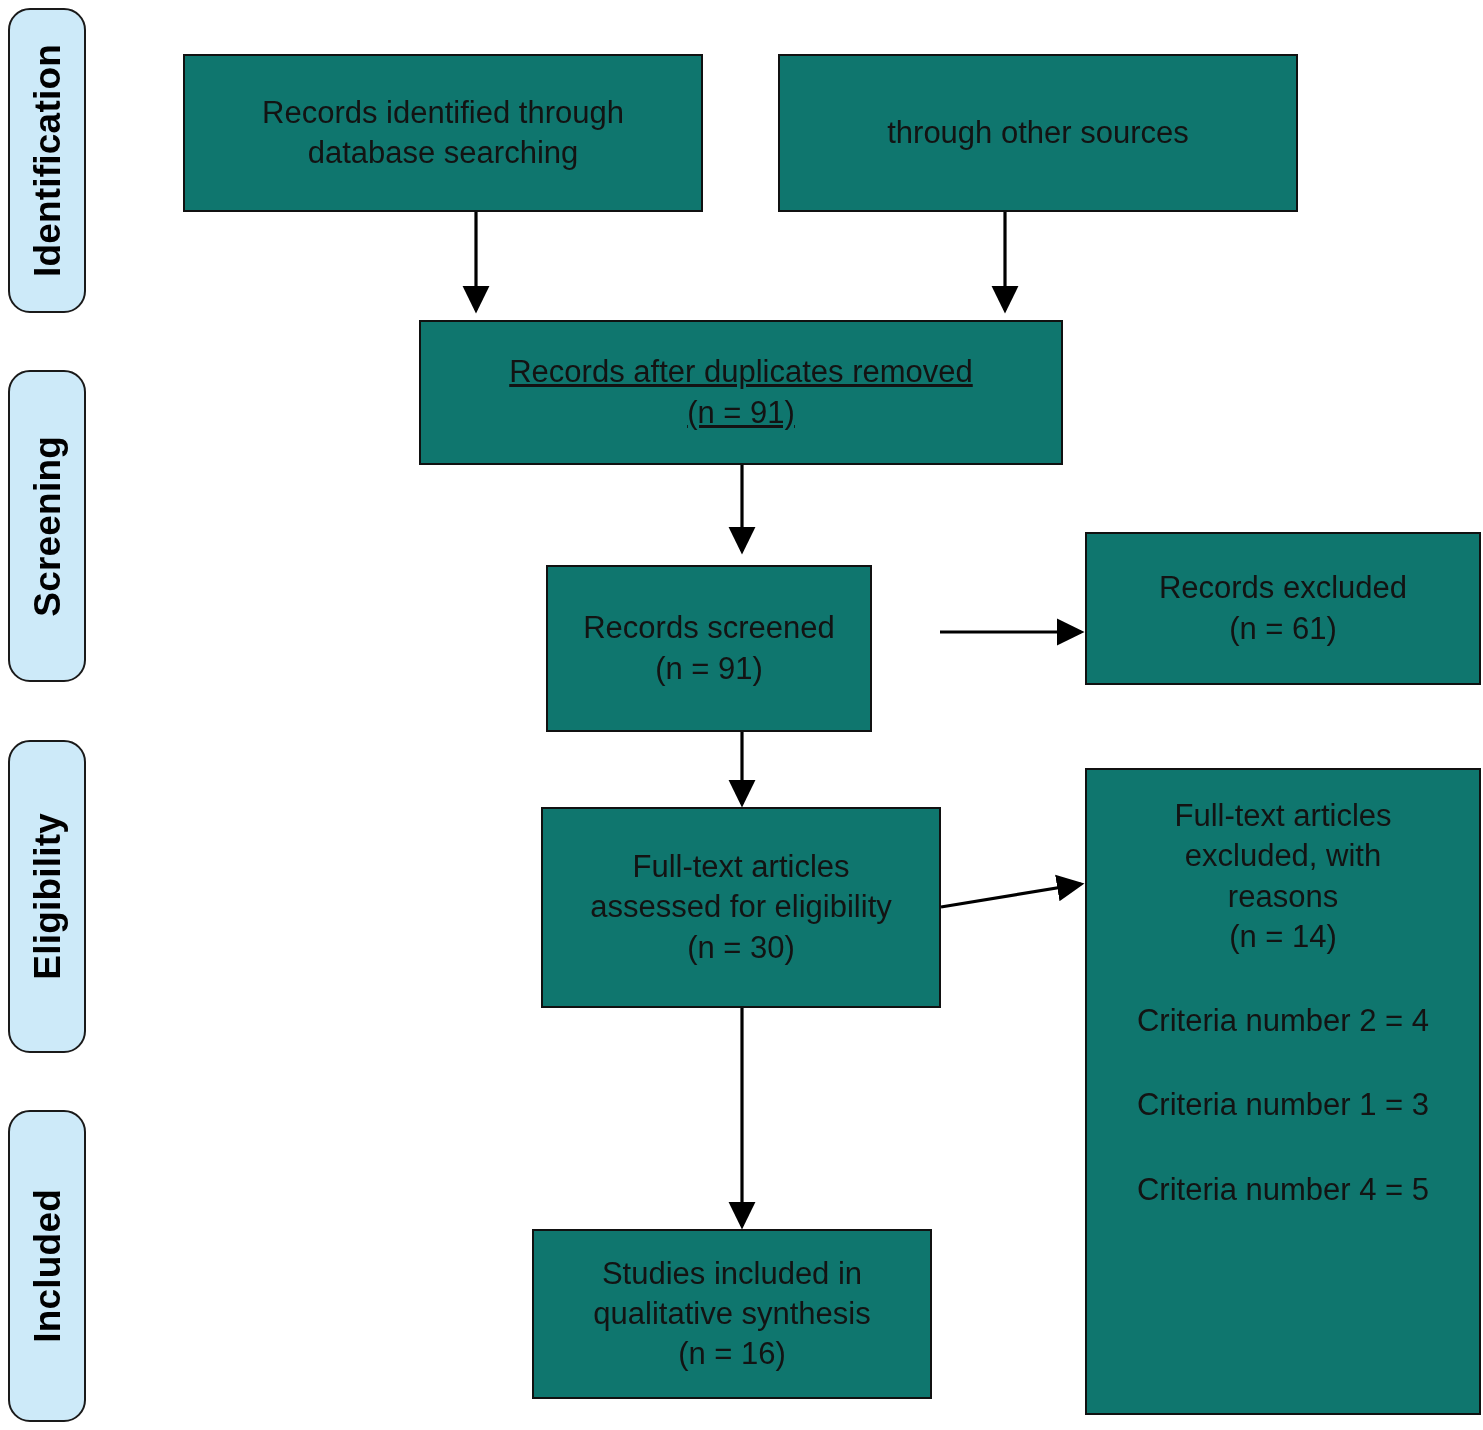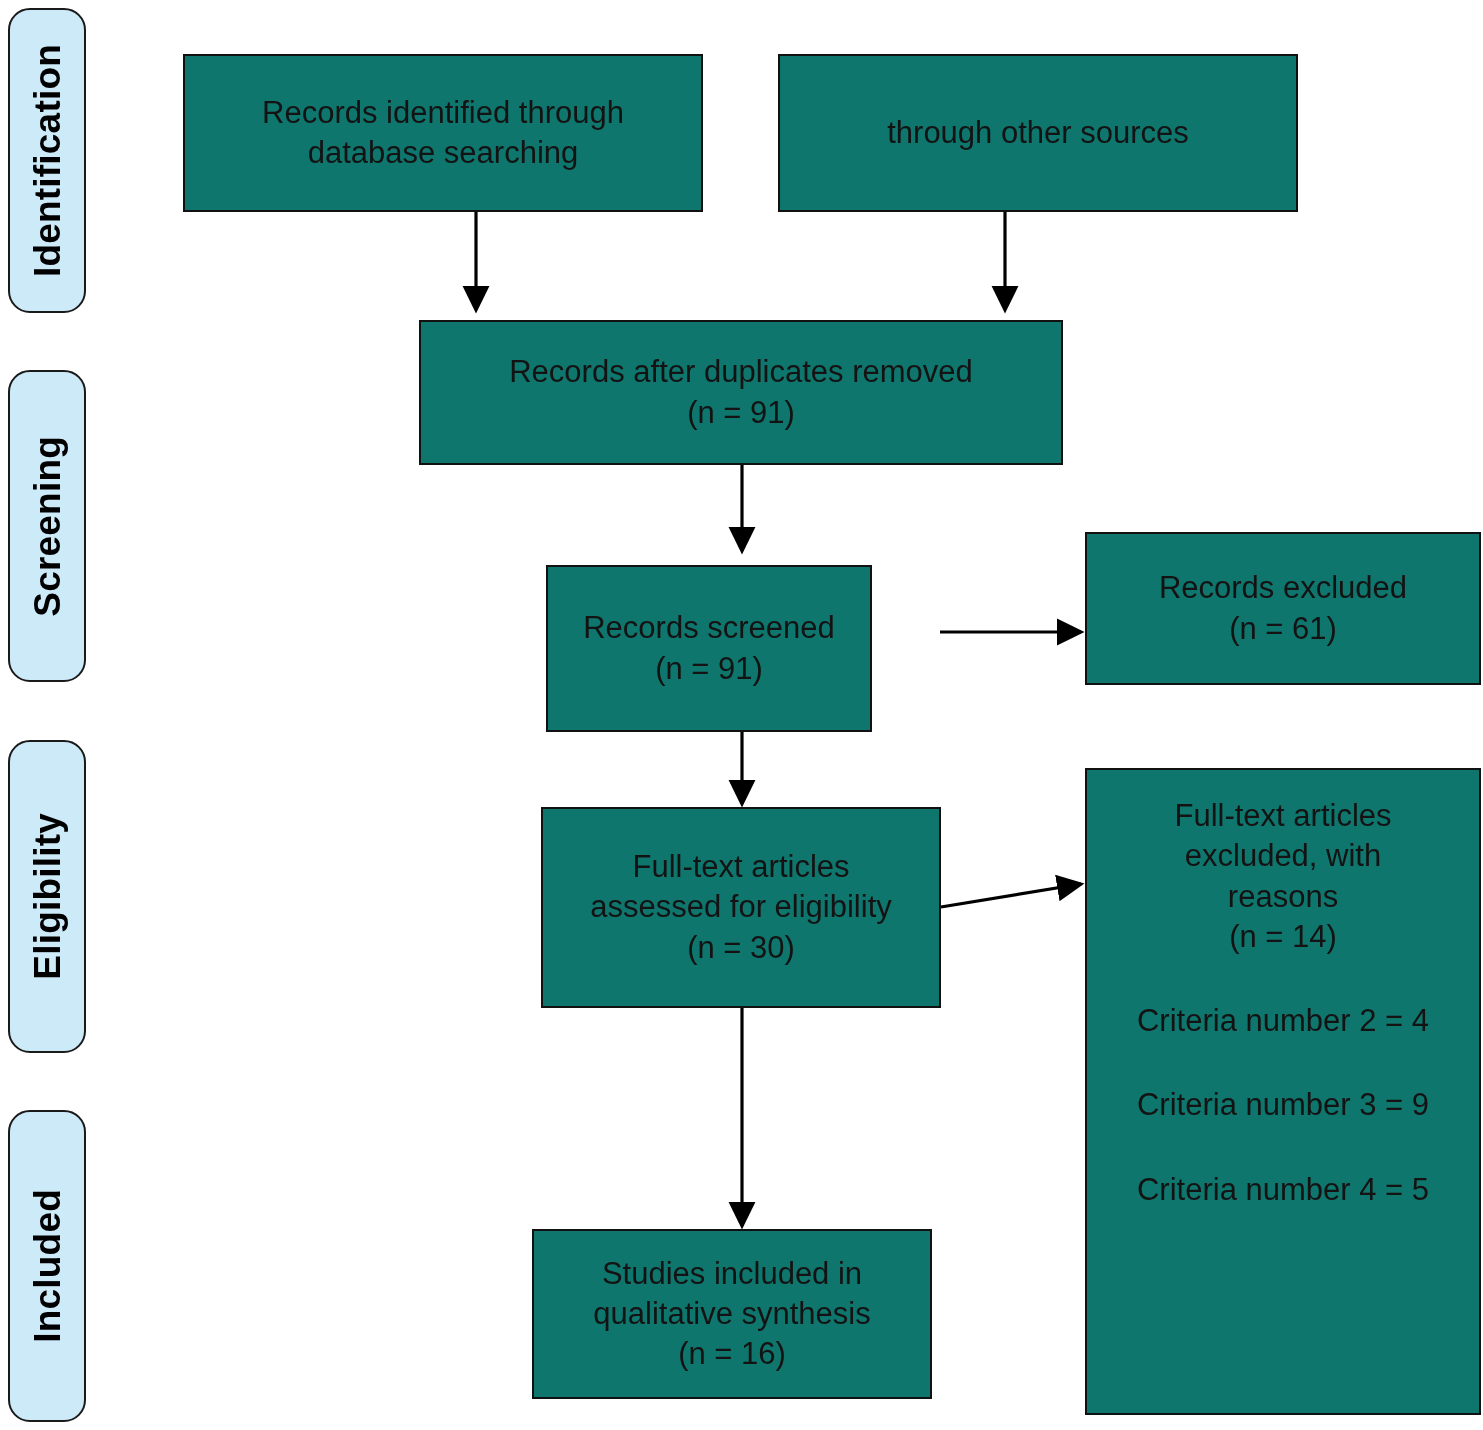--- a/index.html
+++ b/index.html
@@ -143,21 +143,21 @@
 
   <div class="flow-box" style="left:183px; top:54px; width:520px; height:158px;">
     <span class="line">Records identified through</span>
     <span class="line">database searching</span>
   </div>
 
   <div class="flow-box" style="left:778px; top:54px; width:520px; height:158px;">
     <span class="line">through other sources</span>
   </div>
 
-  <div class="flow-box" style="left:419px; top:320px; width:644px; height:145px;">
+  <div class="flow-box" style="left:419px; top:320px; width:644px; height:145px;text-decoration:underline;">
     <span class="line">Records after duplicates removed</span>
     <span class="line">(n = 91)</span>
   </div>
 
   <div class="flow-box" style="left:546px; top:565px; width:326px; height:167px;">
     <span class="line">Records screened</span>
     <span class="line">(n = 91)</span>
   </div>
 
   <div class="flow-box" style="left:1085px; top:532px; width:396px; height:153px;">
@@ -173,21 +173,21 @@
 
   <div class="flow-box box-reasons" style="left:1085px; top:768px; width:396px; height:647px;">
     <span class="reason-head">
       <span class="line">Full-text articles</span>
       <span class="line">excluded, with</span>
       <span class="line">reasons</span>
       <span class="line">(n = 14)</span>
     </span>
     <span class="reason-list">
       <span class="line">Criteria number 2 = 4</span>
-      <span class="line">Criteria number 3 = 9</span>
+      <span class="line">Criteria number 1 = 3</span>
       <span class="line">Criteria number 4 = 5</span>
     </span>
   </div>
 
   <div class="flow-box" style="left:532px; top:1229px; width:400px; height:170px;">
     <span class="line">Studies included in</span>
     <span class="line">qualitative synthesis</span>
     <span class="line">(n = 16)</span>
   </div>
 

